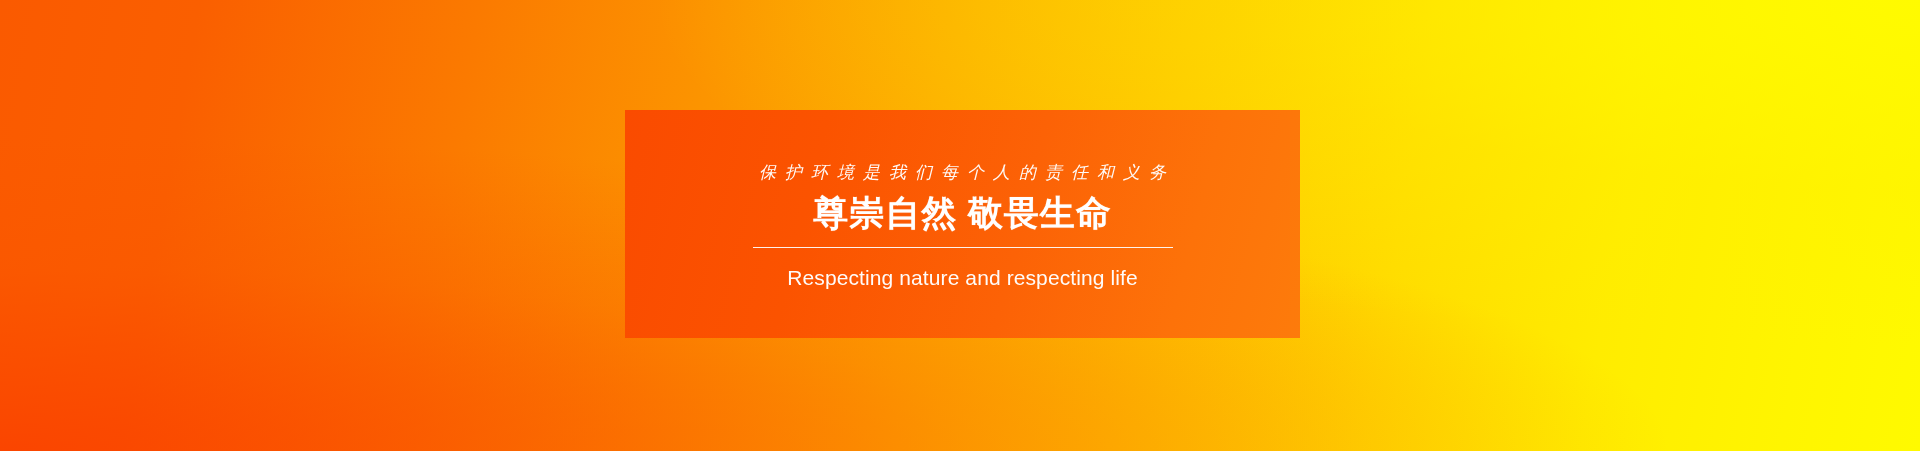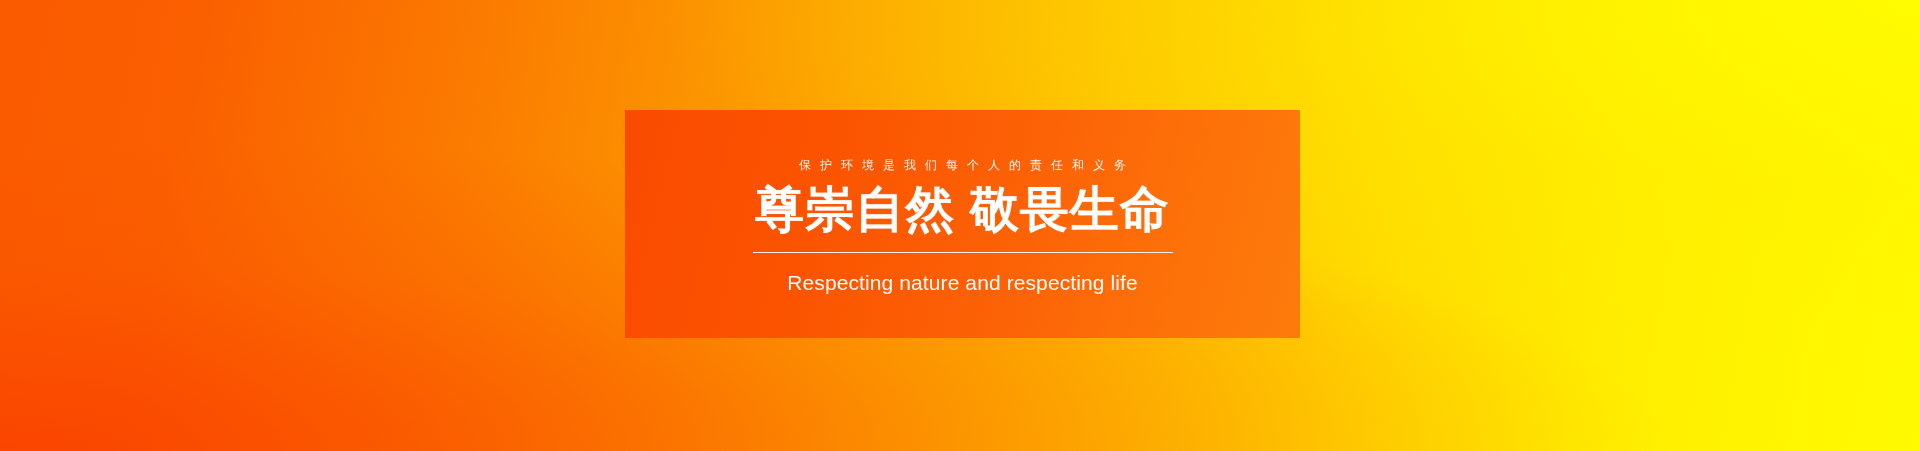--- a/index.html
+++ b/index.html
@@ -82,34 +82,35 @@
   .panel-inner {
     display: flex;
     flex-direction: column;
     align-items: center;
     width: 100%;
     padding-top: 4px;
   }
 
   .tagline-cn {
     color: #ffffff;
-    font-size: 12px;
+    font-size: 17px;
     line-height: 1;
     letter-spacing: 9px;
     text-indent: 9px;
     font-weight: 400;
     white-space: nowrap;
     margin: 0;
     padding: 0;
     opacity: 0.97;
+    font-style: italic;
   }
 
   .headline-cn {
     color: #ffffff;
-    font-size: 49px;
+    font-size: 35px;
     line-height: 1.06;
     font-weight: 700;
     letter-spacing: 1px;
     white-space: nowrap;
     margin: 0;
     padding: 0;
     margin-top: 13px;
     text-shadow: 0 0 1px rgba(255,255,255,0.45);
   }
 

